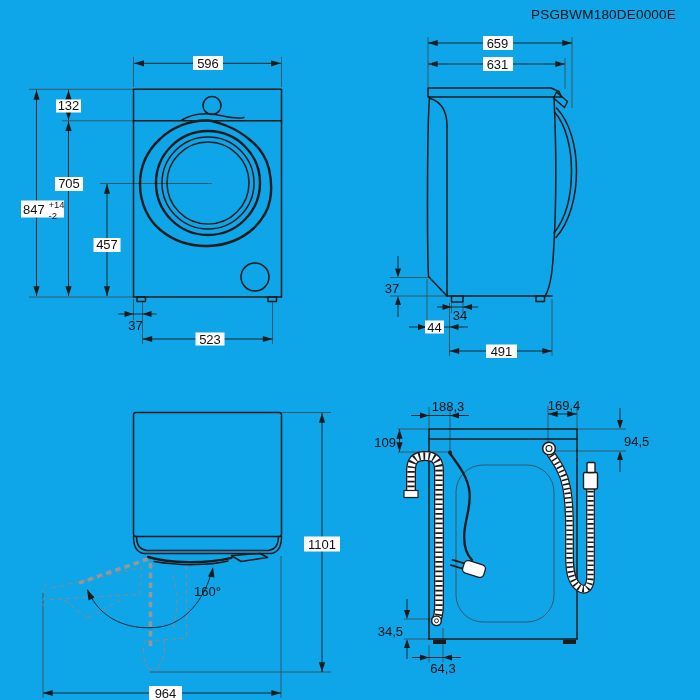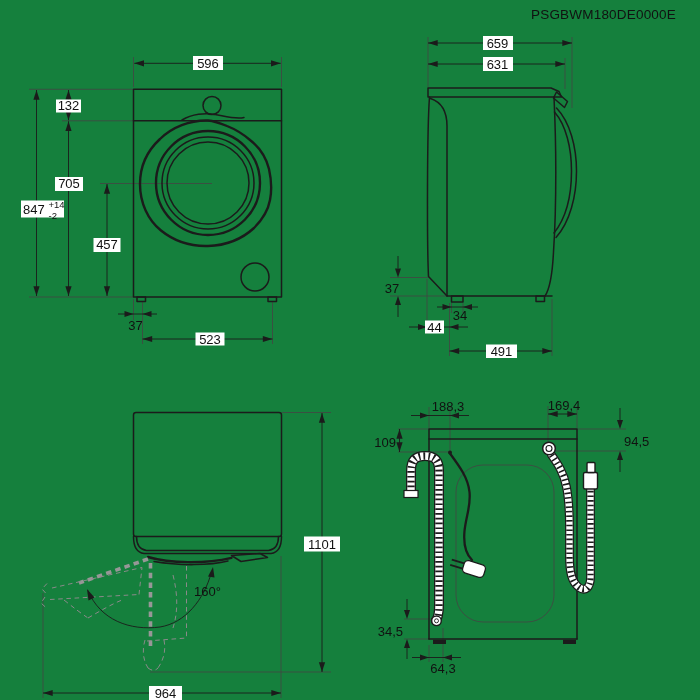--- a/index.html
+++ b/index.html
@@ -1,16 +1,16 @@
 <!DOCTYPE html>
 <html><head>
 <meta charset="utf-8">
 <style>
   html,body{margin:0;padding:0;background:#ffffff;}
-  .sheet{width:700px;height:700px;position:relative;background:#15803d;overflow:hidden;}
+  .sheet{width:700px;height:700px;position:relative;background:#0ea5e9;overflow:hidden;}
   svg{display:block;}
   text{font-family:"Liberation Sans","DejaVu Sans",sans-serif;fill:#111;font-size:13px;}
   text.small{font-size:9.5px;}
   text.code{font-size:13.5px;letter-spacing:0.2px;}
   .obj{stroke:#1b1b1b;fill:none;stroke-width:1.5;stroke-linejoin:round;stroke-linecap:round;}
   .obj2{stroke:#1b1b1b;fill:none;stroke-width:2.4;stroke-linejoin:round;stroke-linecap:round;}
   .thin{stroke:#1b1b1b;fill:none;stroke-width:0.9;}
   .ref{stroke:#444;fill:none;stroke-width:0.8;}
   .dim{stroke:#1b1b1b;fill:none;stroke-width:0.9;}
   .ah{fill:#1b1b1b;stroke:none;}

